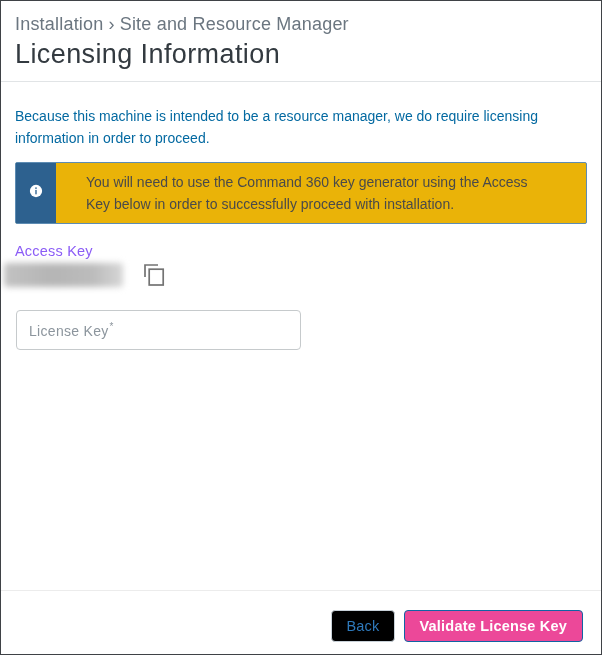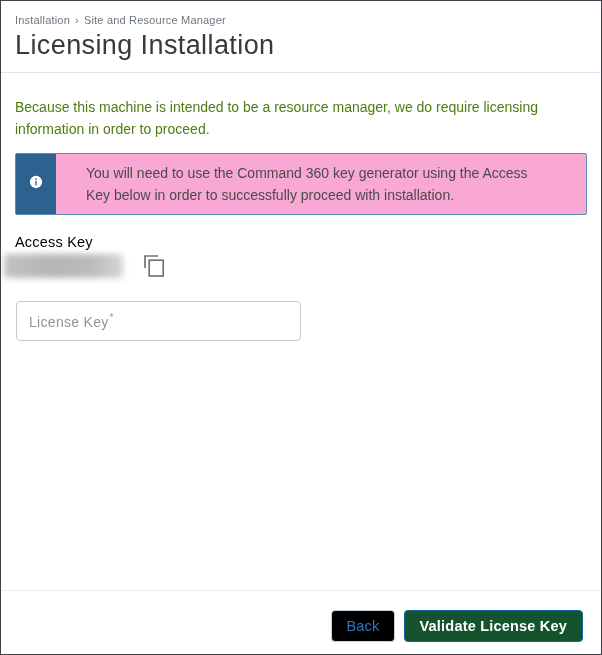--- a/index.html
+++ b/index.html
@@ -18,21 +18,21 @@
     flex-direction: column;
     overflow: hidden;
   }
   .content {
     flex: 1;
     display: flex;
     flex-direction: column;
   }
   .header { padding: 13px 14px 0 14px; }
   .breadcrumb {
-    font-size: 11px;
+    font-size: 18px;
     color: #6b7680;
     letter-spacing: 0.2px;
   }
   .breadcrumb .crumb { cursor: default; }
   .breadcrumb .sep { margin: 0 5px; color: #6b7680; }
   .page-title {
     margin-top: 4px;
     font-size: 27px;
     font-weight: 400;
     color: #333a40;
@@ -41,30 +41,30 @@
   .title-divider {
     border: none;
     border-top: 1px solid #e1e4e6;
     margin-top: 11px;
     width: 100%;
   }
   .intro {
     margin: 23px 14px 0 14px;
     font-size: 14px;
     line-height: 22px;
-    color: #4d7c0f;
+    color: #0369a1;
     max-width: 575px;
   }
   .alert {
     margin: 13px 14px 0 14px;
     display: flex;
     align-items: stretch;
     border: 1px solid #5d8cb3;
     border-radius: 2px;
-    background: #f9a8d4;
+    background: #eab308;
     min-height: 58px;
   }
   .alert-stripe {
     flex: 0 0 40px;
     background: #2d618f;
     display: flex;
     align-items: center;
     justify-content: center;
   }
   .alert-body {
@@ -72,21 +72,21 @@
     padding: 8px 40px 8px 30px;
     font-size: 14px;
     line-height: 22px;
     color: #4a4a4a;
     display: flex;
     align-items: center;
   }
   .field-label {
     margin: 19px 14px 0 14px;
     font-size: 14.5px;
-    color: #000000;
+    color: #8b5cf6;
     letter-spacing: 0.2px;
   }
   .access-key-row {
     margin: 4px 14px 0 14px;
     display: flex;
     align-items: flex-start;
     gap: 6px;
   }
   .masked-value {
     margin-left: -11px;
@@ -153,38 +153,38 @@
     padding: 0 14px;
     cursor: pointer;
     letter-spacing: 0.2px;
   }
   .btn-secondary {
     background: #000000;
     border: 1px solid #c8d1d8;
     color: #2e79bb;
   }
   .btn-primary {
-    background: #14532d;
+    background: #ec4899;
     border: 1px solid #1164a4;
     color: #ffffff;
     font-weight: 700;
     padding: 0 15px;
   }
 </style>
 </head>
 <body>
 
 <div class="page">
   <div class="content">
 
     <div class="header">
       <div class="breadcrumb">
         <span class="crumb">Installation</span><span class="sep">›</span><span class="crumb">Site and Resource Manager</span>
       </div>
-      <h1 class="page-title">Licensing Installation</h1>
+      <h1 class="page-title">Licensing Information</h1>
     </div>
 
     <hr class="title-divider">
 
     <p class="intro">Because this machine is intended to be a resource manager, we do require licensing information in order to proceed.</p>
 
     <div class="alert">
       <div class="alert-stripe">
         <span>
           <svg width="18" height="18" viewBox="0 0 24 24" aria-hidden="true">

